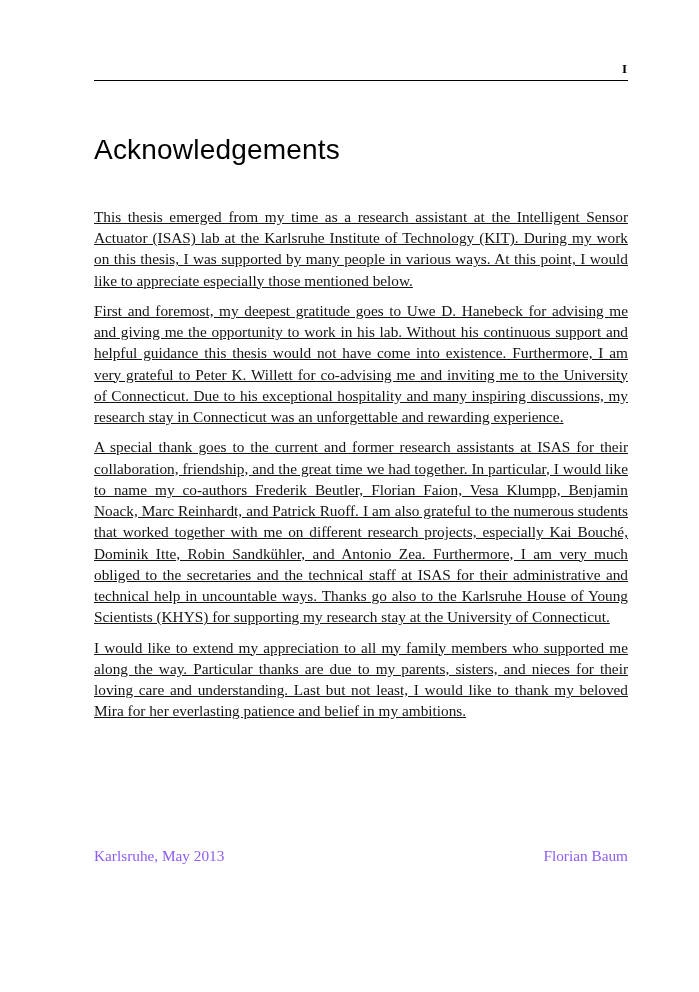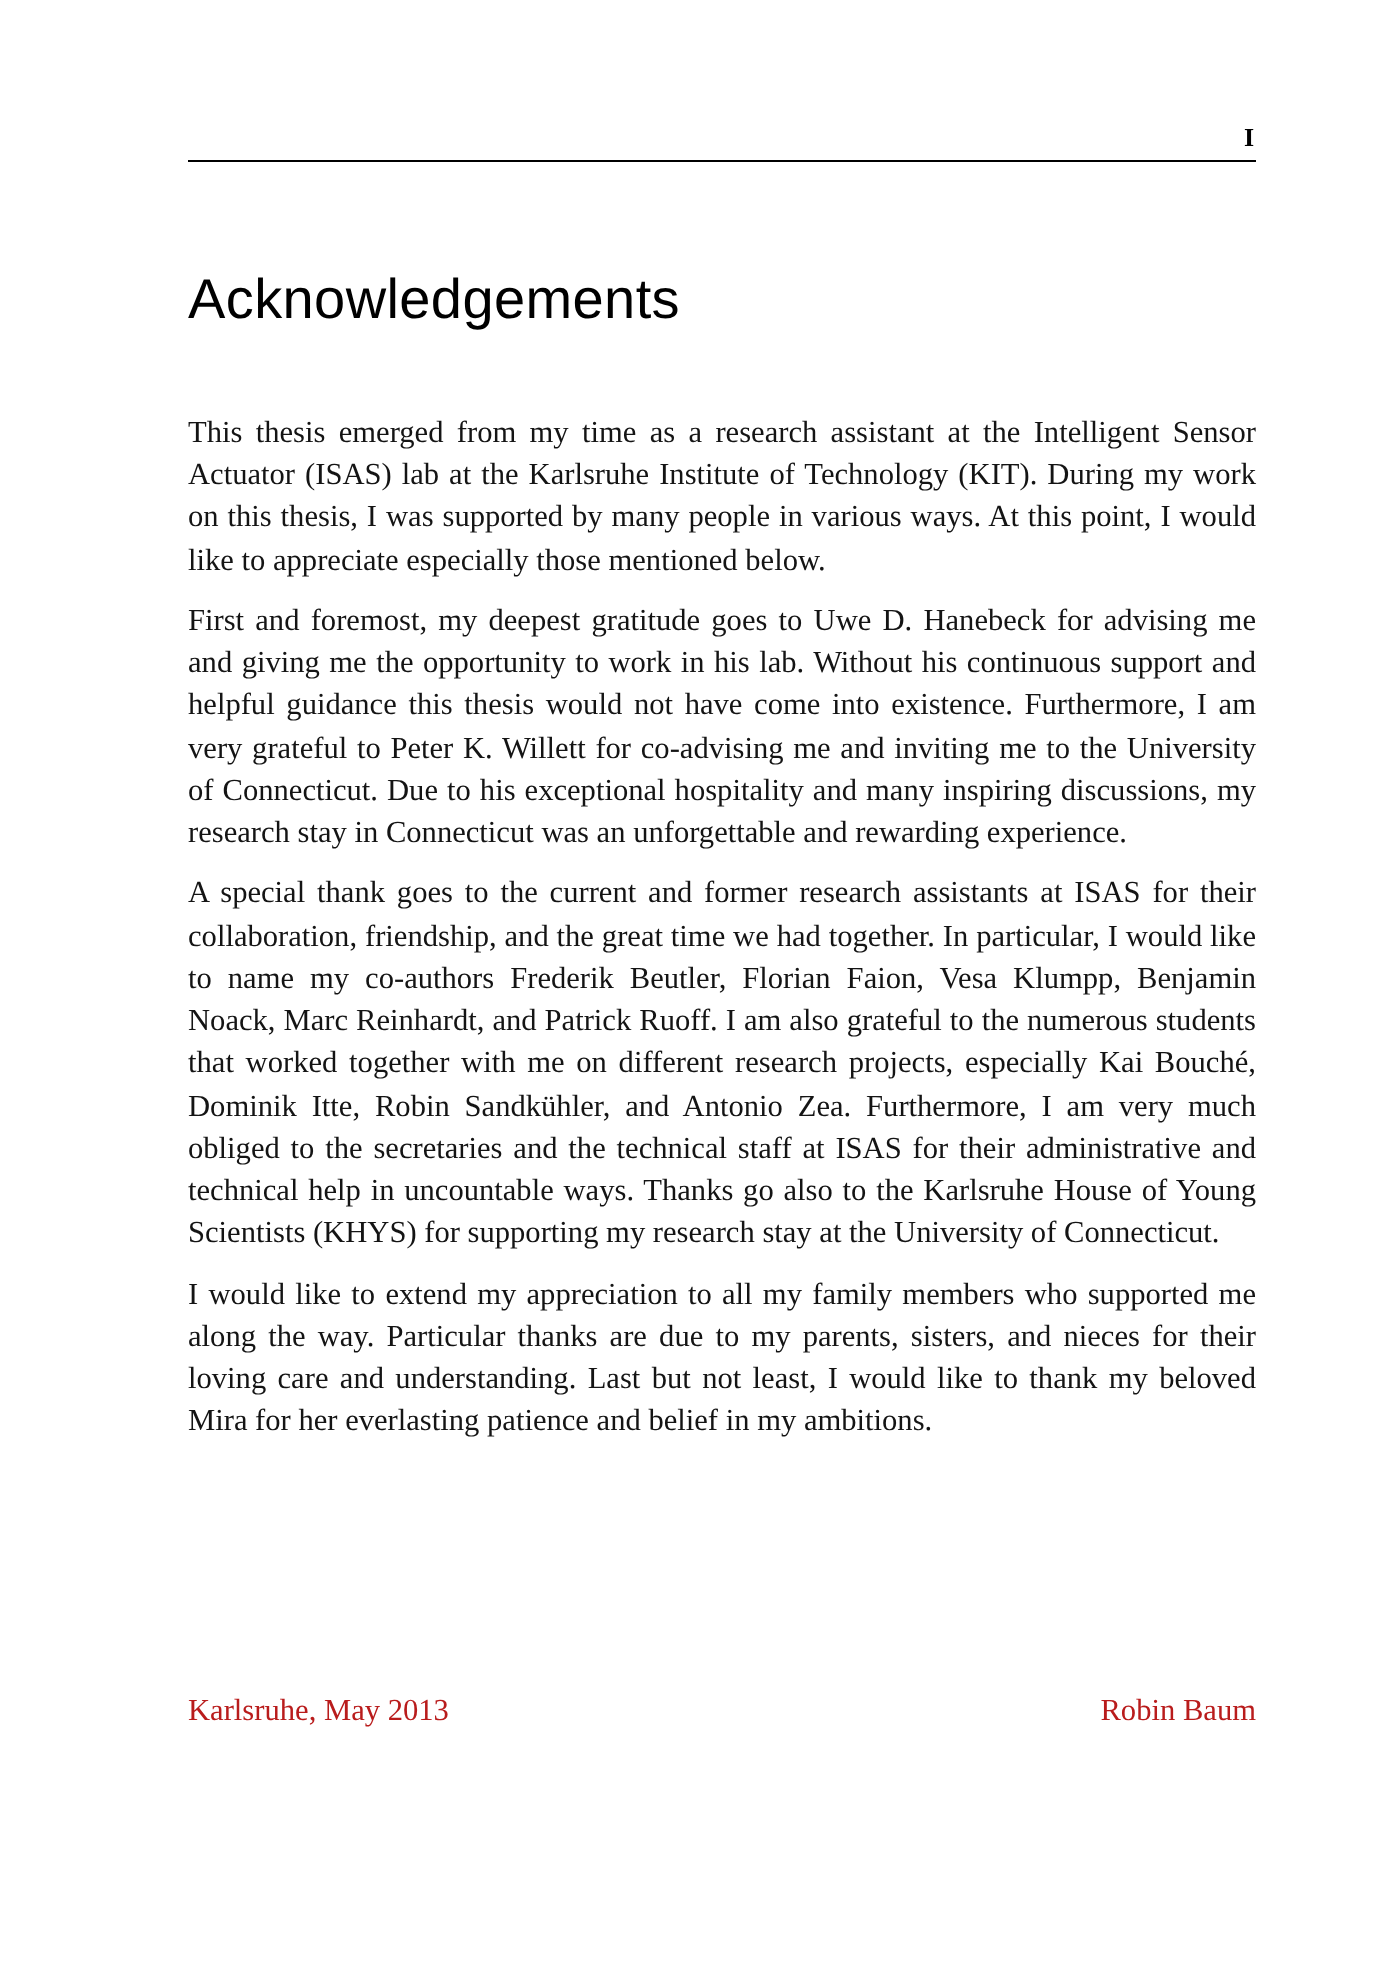--- a/index.html
+++ b/index.html
@@ -47,30 +47,31 @@
   }
   .body-text {
     margin-top: 40px;
   }
   .body-text p {
     font-size: 15.3px;
     line-height: 1.39;
     text-align: justify;
     margin: 0 0 9px 0;
     color: #141414;
+    text-decoration: underline;
   }
   .signature-row {
     position: absolute;
     left: 94px;
     right: 71px;
     top: 847px;
     display: flex;
     justify-content: space-between;
     font-size: 15.3px;
-    color: #b91c1c;
+    color: #8b5cf6;
   }
 </style>
 </head>
 <body>
 
 <div class="page">
 
   <div class="header">
     <span class="page-num">I</span>
     <div class="header-rule"></div>
@@ -80,16 +81,16 @@
 
   <div class="body-text">
     <p>This thesis emerged from my time as a research assistant at the Intelligent Sensor Actuator (ISAS) lab at the Karlsruhe Institute of Technology (KIT). During my work on this thesis, I was supported by many people in various ways. At this point, I would like to appreciate especially those mentioned below.</p>
     <p>First and foremost, my deepest gratitude goes to Uwe D. Hanebeck for advising me and giving me the opportunity to work in his lab. Without his continuous support and helpful guidance this thesis would not have come into existence. Furthermore, I am very grateful to Peter K. Willett for co-advising me and inviting me to the University of Connecticut. Due to his exceptional hospitality and many inspiring discussions, my research stay in Connecticut was an unforgettable and rewarding experience.</p>
     <p>A special thank goes to the current and former research assistants at ISAS for their collaboration, friendship, and the great time we had together. In particular, I would like to name my co-authors Frederik Beutler, Florian Faion, Vesa Klumpp, Benjamin Noack, Marc Reinhardt, and Patrick Ruoff. I am also grateful to the numerous students that worked together with me on different research projects, especially Kai Bouché, Dominik Itte, Robin Sandkühler, and Antonio Zea. Furthermore, I am very much obliged to the secretaries and the technical staff at ISAS for their administrative and technical help in uncountable ways. Thanks go also to the Karlsruhe House of Young Scientists (KHYS) for supporting my research stay at the University of Connecticut.</p>
     <p>I would like to extend my appreciation to all my family members who supported me along the way. Particular thanks are due to my parents, sisters, and nieces for their loving care and understanding. Last but not least, I would like to thank my beloved Mira for her everlasting patience and belief in my ambitions.</p>
   </div>
 
   <div class="signature-row">
     <span>Karlsruhe, May 2013</span>
-    <span>Robin Baum</span>
+    <span>Florian Baum</span>
   </div>
 
 </div>
 
 </body></html>

